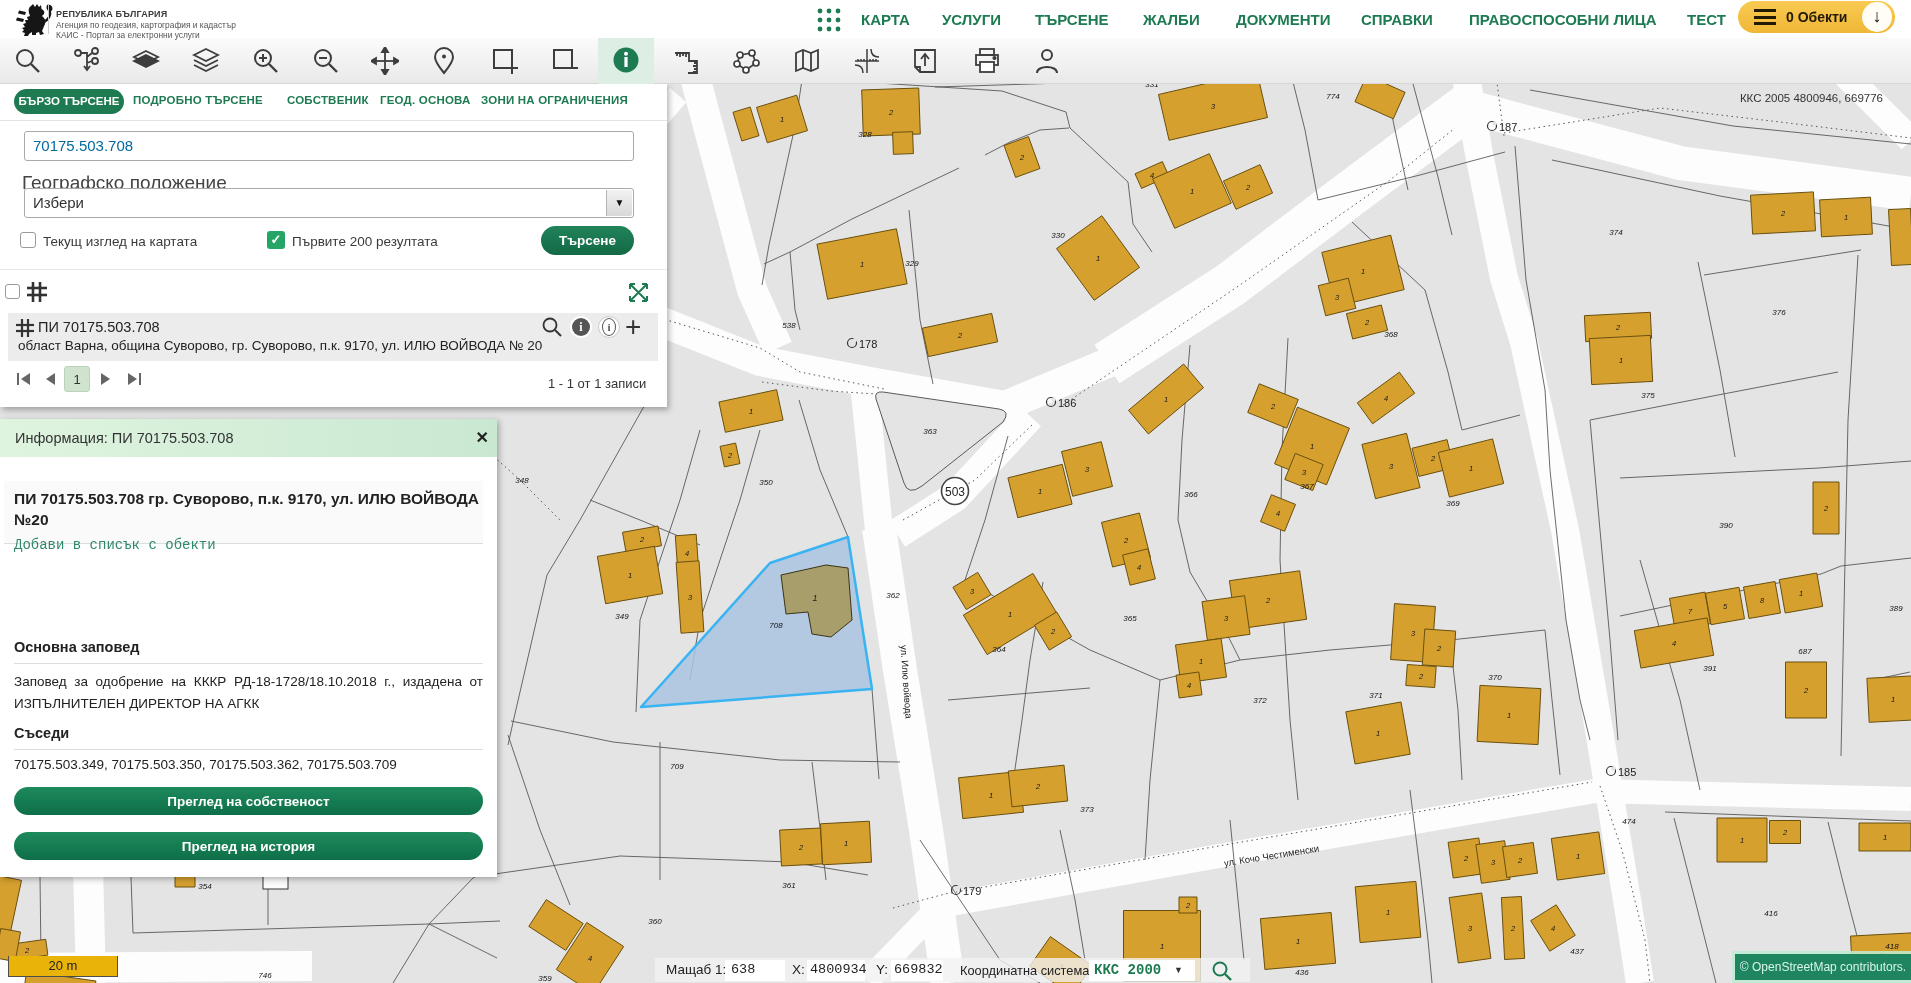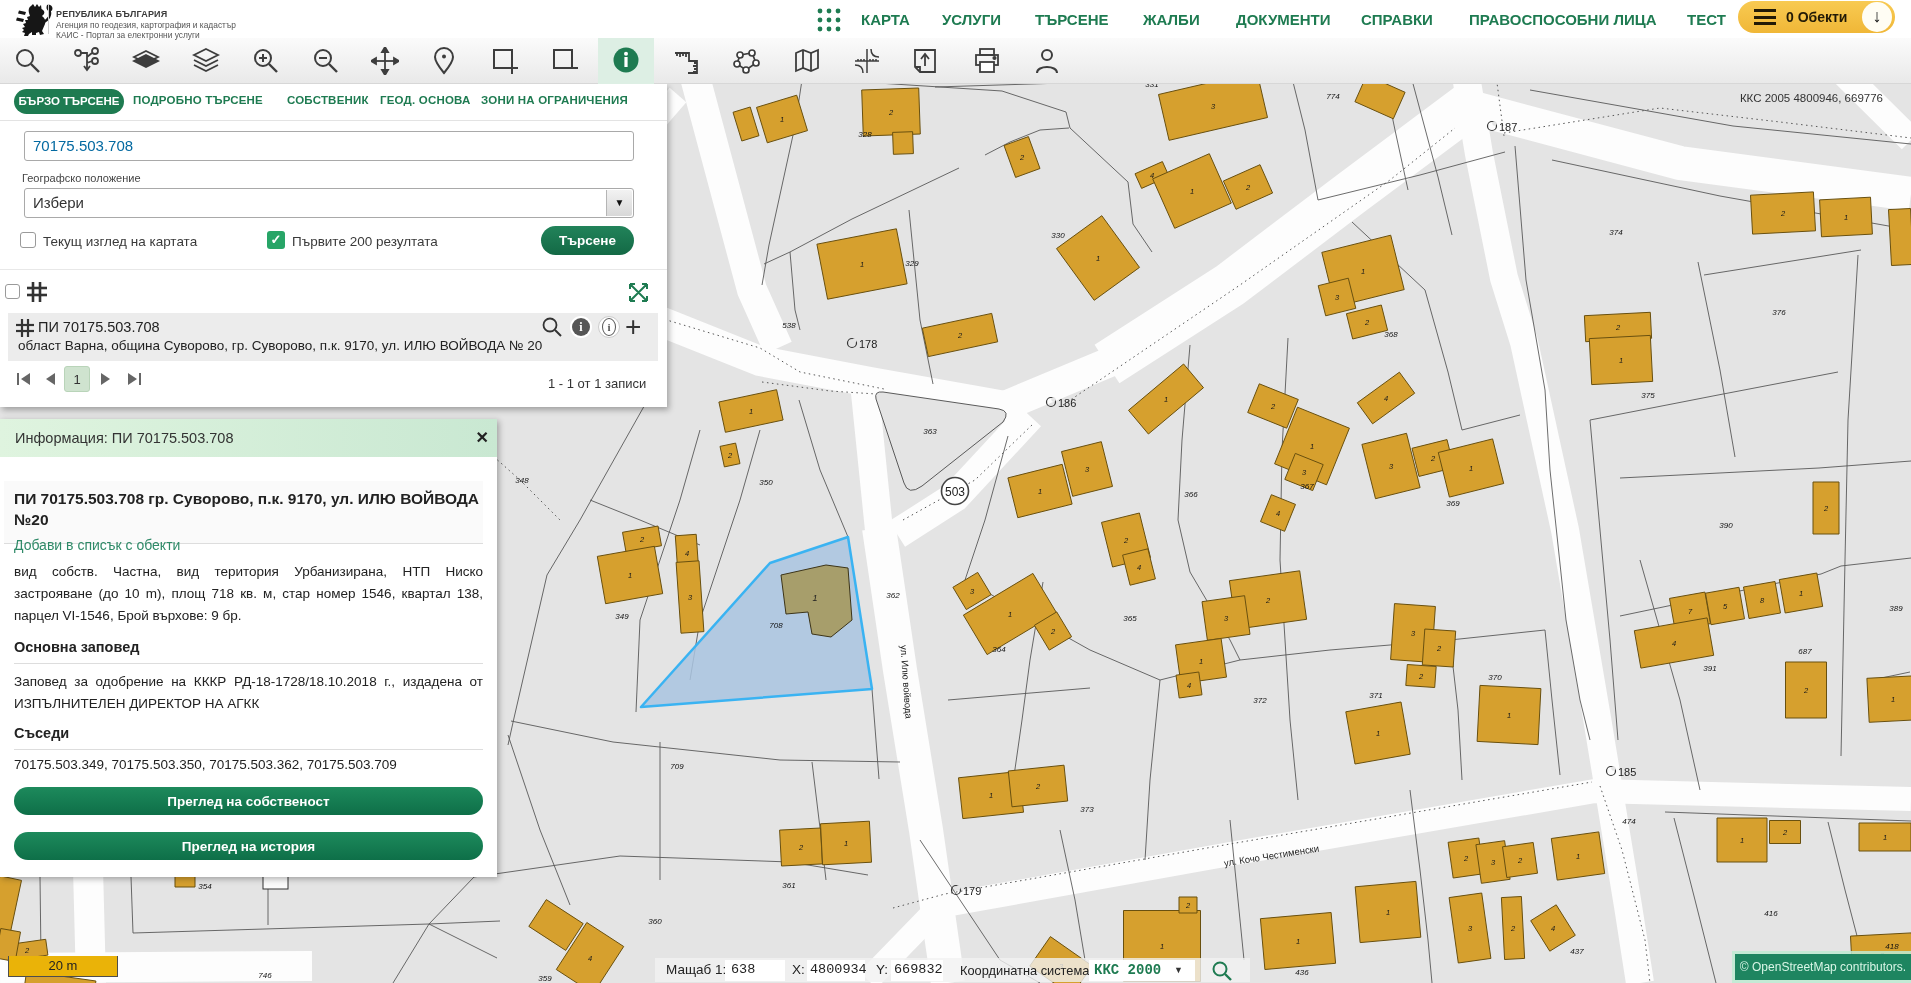--- a/index.html
+++ b/index.html
@@ -22,37 +22,37 @@
   #pill .circ { position:absolute; right:3px; top:1px; width:30px; height:30px; border-radius:50%; background:#fffdf4; color:#111; font-size:18px; text-align:center; line-height:29px; font-weight:bold; }
   
   #toolbar { position:absolute; left:0; top:38px; width:1911px; height:46px; background:linear-gradient(#fbfbfb,#e9e9e9); border-bottom:1px solid #d7d7d7; z-index:29; }
   .tcell { position:absolute; top:0; width:56px; height:46px; }
   .tcell.active { background:#ddefe4; }
   
   #panel { position:absolute; left:0; top:84px; width:667px; height:323px; background:#ffffff; z-index:25; box-shadow:2px 3px 6px rgba(0,0,0,0.3); }
   .tab { position:absolute; top:10px; font-size:11.5px; font-weight:bold; color:#1e7b51; letter-spacing:0.2px; }
   .tabactive { position:absolute; left:14px; top:5px; width:110px; height:25px; background:#1e7b51; border-radius:13px; color:#fff; font-size:11.5px; font-weight:bold; text-align:center; line-height:25px; letter-spacing:0px; }
   #qinput { position:absolute; left:24px; top:47px; width:610px; height:30px; border:1px solid #a9a9a9; border-radius:3px; font-size:15px; color:#0369a1; padding-left:8px; line-height:28px; background:#fff; }
-  .plabel { position:absolute; left:22px; top:88px; font-size:11px; color:#444; }
+  .plabel { position:absolute; left:22px; top:88px; font-size:19px; color:#444; }
   #sel { position:absolute; left:24px; top:104px; width:610px; height:30px; border:1px solid #a9a9a9; border-radius:3px; font-size:15px; color:#333; padding-left:8px; line-height:28px; background:#fff; }
   #sel .db { position:absolute; right:1px; top:1px; width:26px; height:26px; background:linear-gradient(#f2f2f2,#d8d8d8); border-left:1px solid #b5b5b5; border-radius:0 2px 2px 0; text-align:center; line-height:26px; font-size:10px; color:#111; }
   .cb { position:absolute; width:16px; height:16px; border:1px solid #9a9a9a; border-radius:3px; background:#fff; }
   .cbg { position:absolute; width:18px; height:18px; border-radius:3px; background:#27a567; color:#fff; font-size:13px; font-weight:bold; text-align:center; line-height:18px; }
   .cblbl { position:absolute; font-size:13.5px; color:#3a3a3a; }
   #searchbtn { position:absolute; left:541px; top:142px; width:93px; height:29px; background:linear-gradient(#22835a,#136945); border-radius:15px; color:#fff; font-size:13.5px; font-weight:bold; text-align:center; line-height:29px; }
   #rescard { position:absolute; left:8px; top:229px; width:650px; height:48px; background:#ececec; border-radius:0; }
   .pgn { position:absolute; top:288px; font-size:12px; color:#555; }
   
   #popup { position:absolute; left:0; top:419px; width:497px; height:458px; background:#ffffff; z-index:24; box-shadow:2px 2px 6px rgba(0,0,0,0.3); }
   #pophead { position:absolute; left:0; top:0; width:497px; height:38px; background:linear-gradient(90deg,#dff4df,#c9e8d2); }
   #pophead .t { position:absolute; left:15px; top:11px; font-size:14.5px; color:#333; }
   #pophead .x { position:absolute; right:8px; top:9px; font-size:16px; font-weight:bold; color:#222; }
   .popbody { position:absolute; left:14px; width:469px; color:#222; }
   .ptitle { top:62px; font-size:15.5px; font-weight:bold; line-height:1.35; border-bottom:1px solid #ddd; padding-bottom:12px; background:#fafafa; padding-top:8px; padding-left:10px; margin-left:-10px; width:479px; }
-  .plink { top:118px; font-size:14px; color:#2f8a68; }
+  .plink { top:118px; font-size:14px; color:#2f8a68;font-family:Liberation Mono, monospace; }
   .ppara { font-size:13.5px; line-height:1.62; text-align:justify; }
   .psect { font-size:14.5px; font-weight:bold; border-bottom:1px solid #ddd; padding-bottom:8px; width:469px; }
   .pbtn { position:absolute; left:14px; width:469px; height:28px; background:linear-gradient(#1d8a5c,#0e6f48); border-radius:15px; color:#fff; font-size:13.5px; font-weight:bold; text-align:center; line-height:29px; }
   
   #statusbar { position:absolute; left:655px; top:958px; width:595px; height:24px; background:rgba(241,241,241,0.8); z-index:20; font-size:13.5px; color:#222; }
   .sbox { position:absolute; top:2px; height:21px; background:#fff;font-family:Liberation Mono, monospace; }
   #scalebox { position:absolute; left:8px; top:956px; width:110px; height:21px; background:#eab308; border:1.5px solid #4d4d4d; border-top:none; z-index:20; text-align:center; font-size:13px; color:#222; line-height:20px; }
   #osm { position:absolute; left:1735px; top:954px; width:176px; height:26px; background:#1e8560; z-index:20; color:#d8f5e6; font-size:12px; line-height:26px; text-align:center; box-shadow:0 0 0 3px rgba(190,235,210,0.85); }
   </style>
 </head>
@@ -643,21 +643,20 @@
       <div class="pgn" style="left:548px;top:292px;font-size:13px;color:#333">1 - 1 от 1 записи</div>
   </div>
 
   <div id="popup">
     <div id="pophead">
         <div class="t">Информация: ПИ 70175.503.708</div>
         <div class="x">✕</div>
       </div>
     <div class="popbody ptitle" style="position:absolute">ПИ 70175.503.708 гр. Суворово, п.к. 9170, ул. ИЛЮ ВОЙВОДА №20</div>
     <div class="popbody plink" style="position:absolute">Добави в списък с обекти</div>
-    <div class="popbody ppara" style="position:absolute;top:142px">вид собств. Частна, вид територия Урбанизирана, НТП Ниско застрояване (до 10 m), площ 718 кв. м, стар номер 1546, квартал 138, парцел VI-1546, Брой върхове: 9 бр.</div>
     <div class="popbody psect" style="position:absolute;top:220px">Основна заповед</div>
     <div class="popbody ppara" style="position:absolute;top:252px">Заповед за одобрение на КККР РД-18-1728/18.10.2018 г., издадена от ИЗПЪЛНИТЕЛЕН ДИРЕКТОР НА АГКК</div>
     <div class="popbody psect" style="position:absolute;top:306px">Съседи</div>
     <div class="popbody" style="position:absolute;top:338px;font-size:13.5px">70175.503.349, 70175.503.350, 70175.503.362, 70175.503.709</div>
     <div class="pbtn" style="top:368px">Преглед на собственост</div>
     <div class="pbtn" style="top:413px">Преглед на история</div>
   </div>
 
   <div id="statusbar">
       <div style="position:absolute;left:11px;top:4px">Мащаб 1:</div>

